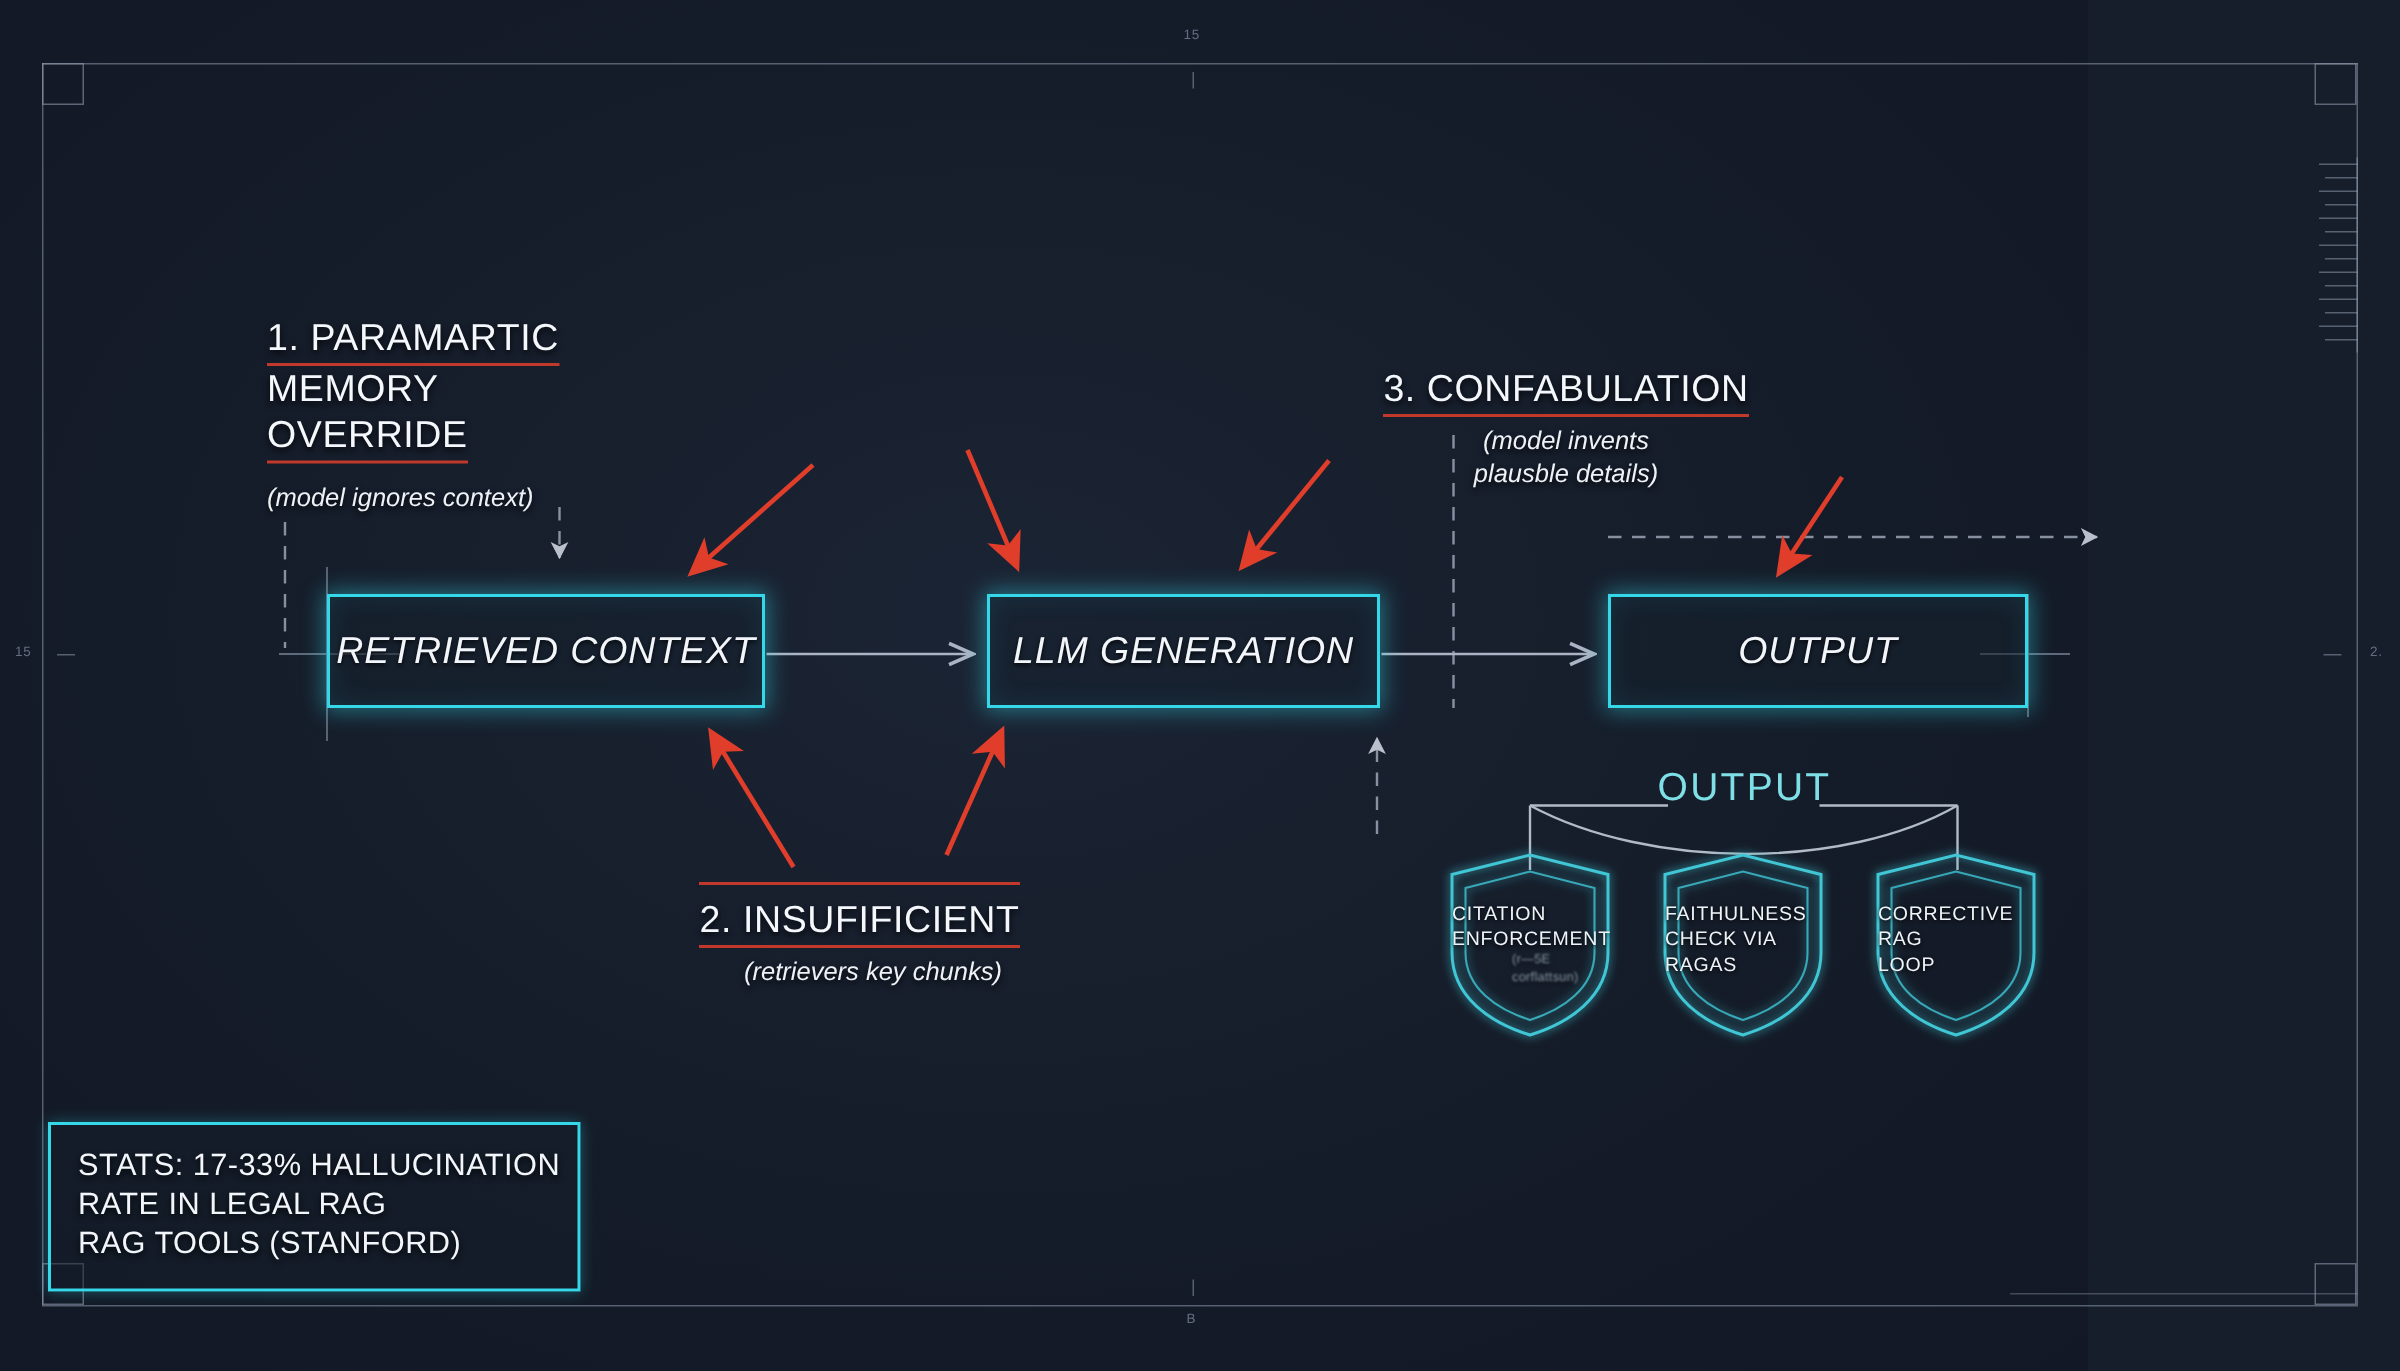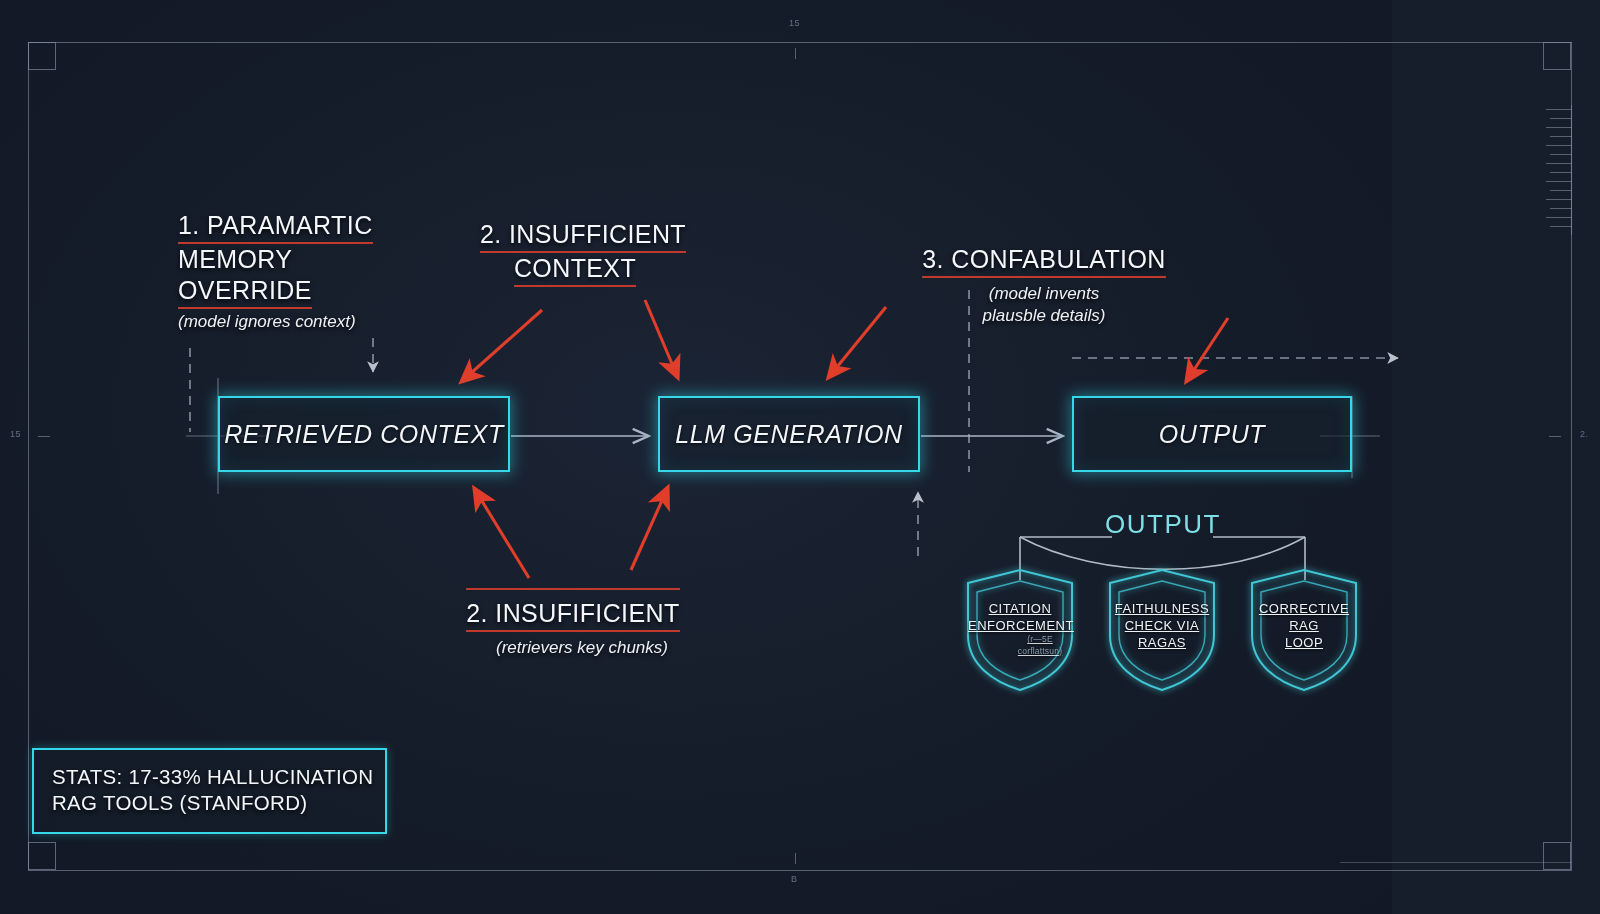--- a/index.html
+++ b/index.html
@@ -49,23 +49,23 @@
   }
   .ul-red { border-bottom: 2px solid #c0392b; display: inline-block; padding-bottom: 1px; }
   .lbl-sub {
     color: #eef2f7; font-size: 17px; font-style: italic;
     line-height: 1.3; text-shadow: 0 2px 4px rgba(0,0,0,.85);
     white-space: nowrap;
   }
 
   
   .shield-txt {
-    position: absolute; width: 100%; text-align: center;
+    position: absolute; width: 100%; text-align: left;
     color: #eef3f8; font-size: 13px; line-height: 1.32;
-    letter-spacing: .5px; text-shadow: 0 1px 3px rgba(0,0,0,.9); text-decoration: underline;
+    letter-spacing: .5px; text-shadow: 0 1px 3px rgba(0,0,0,.9);
   }
   .shield-sub {
     font-size: 8.5px; color: #9fb3c4; letter-spacing: .2px;
     filter: blur(.6px); opacity: .85; margin-left: 40px;
   }
 
   
   #stats-box {
     border: 2px solid #35d8e8;
     background: rgba(20,29,42,.5);
@@ -198,27 +198,23 @@
     <span>LLM GENERATION</span>
   </div>
   <div class="abs flowbox" style="left:1072px; top:396px; width:280px; height:76px;">
     <span>OUTPUT</span>
   </div>
 
   <div class="abs" style="left:178px; top:210px;">
     <div class="lbl-title"><span class="ul-red">1. PARAMARTIC</span></div>
     <div class="lbl-title">MEMORY</div>
     <div class="lbl-title"><span class="ul-red">OVERRIDE</span></div>
-    <div class="lbl-sub" style="margin-top:2px;">(model ignores context)</div>
-  </div>
-
-  <div class="abs" style="left:480px; top:219px; text-align:center; width:190px;">
-    <div class="lbl-title"><span class="ul-red">2. INSUFFICIENT</span></div>
-    <div class="lbl-title"><span class="ul-red">CONTEXT</span></div>
-  </div>
+    <div class="lbl-sub" style="margin-top:12px;">(model ignores context)</div>
+  </div>
+
 
   <div class="abs" style="left:918px; top:244px; width:252px; text-align:center;">
     <div class="lbl-title"><span class="ul-red">3. CONFABULATION</span></div>
     <div class="lbl-sub" style="margin-top:5px;">(model invents</div>
     <div class="lbl-sub">plausble details)</div>
   </div>
 
   <div class="abs" style="left:466px; top:588px; width:214px; text-align:center;">
     <div class="lbl-title"><span class="ul-red" style="border-top:2px solid #c0392b; padding-top:8px;">2. INSUFIFICIENT</span></div>
     <div class="lbl-sub" style="margin-top:5px; margin-left:18px;">(retrievers key chunks)</div>
@@ -243,16 +239,17 @@
   <div class="abs" style="left:1252px; top:600px; width:104px;">
     <div class="shield-txt" style="top:0;">
       <div>CORRECTIVE</div>
       <div>RAG</div>
       <div>LOOP</div>
     </div>
   </div>
 
   <div class="abs" id="stats-box" style="left:32px; top:748px; width:355px;">
     <div>STATS: 17-33% HALLUCINATION</div>
+    <div>RATE IN LEGAL RAG</div>
     <div>RAG TOOLS (STANFORD)</div>
   </div>
 
 </div>
 
 </body></html>

